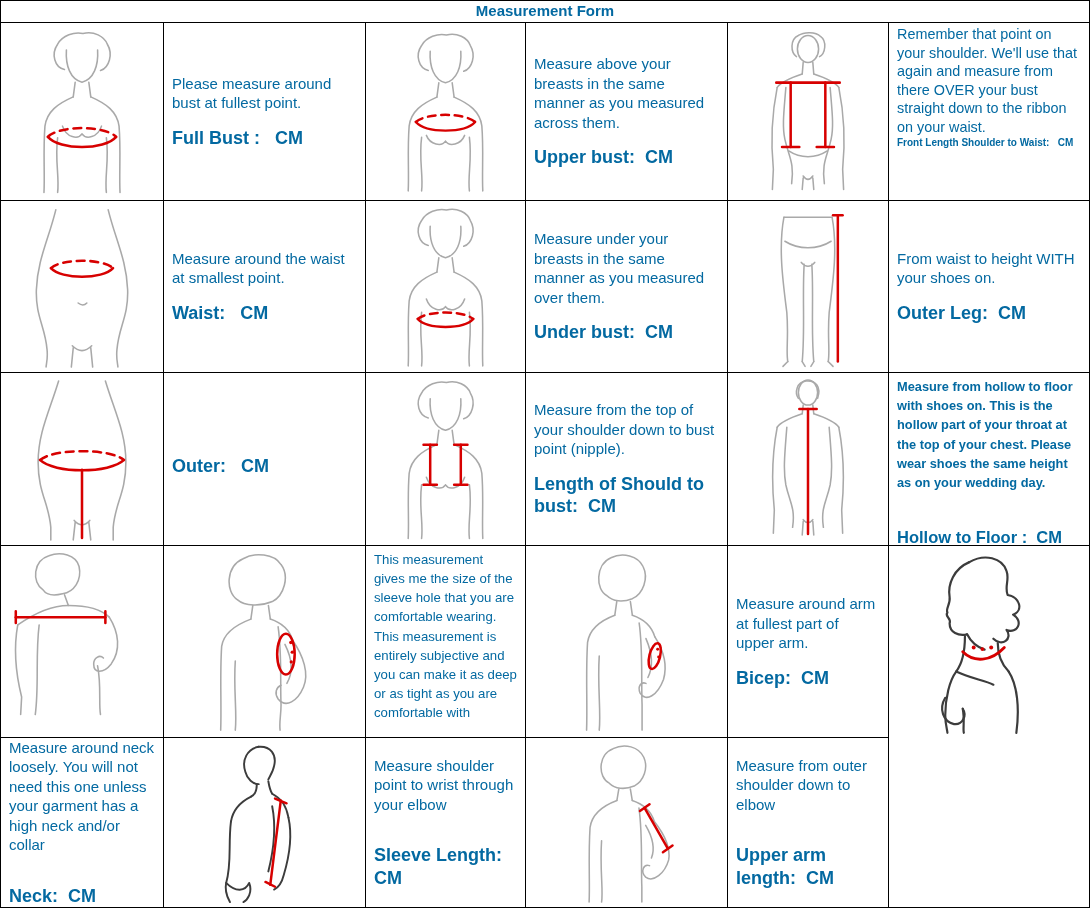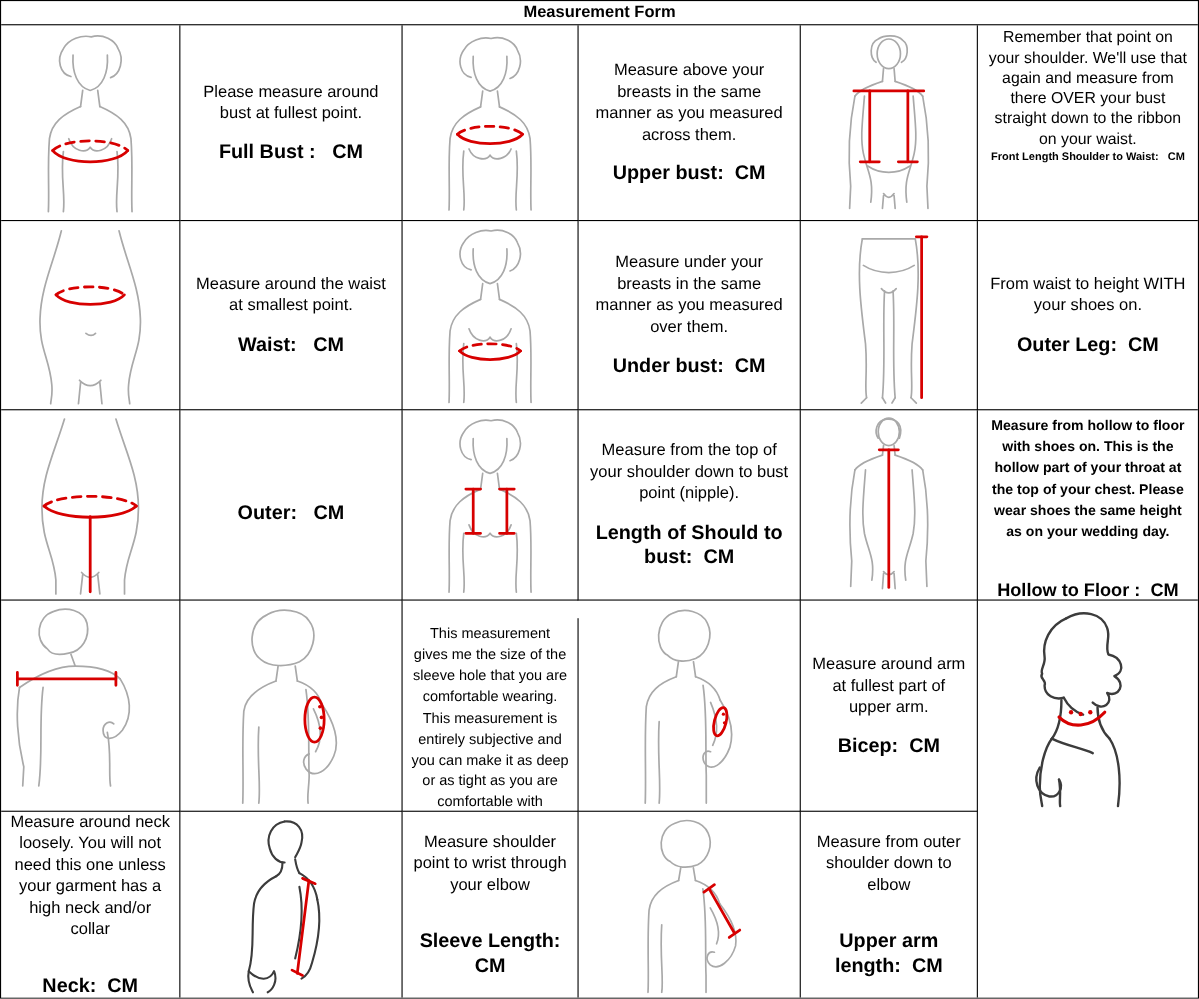--- a/index.html
+++ b/index.html
@@ -1,36 +1,36 @@
 <!DOCTYPE html>
 <html><head>
 <meta charset="utf-8">
 <style>
   html,body{margin:0;padding:0;background:#fff;}
   .page{width:1090px;height:908px;box-sizing:border-box;border:1px solid #000;background:#fff;
-        font-family:"Liberation Sans","DejaVu Sans",sans-serif;color:#000000;overflow:hidden;}
+        font-family:"Liberation Sans","DejaVu Sans",sans-serif;color:#0369a1;overflow:hidden;}
   .title{height:22px;box-sizing:border-box;border-bottom:1px solid #000;text-align:center;
          font-weight:bold;font-size:15px;line-height:20px;}
   .grid{display:grid;grid-template-columns:163px 202px 160px 202px 161px 200px;
         grid-template-rows:178px 172px 173px 192px 169px;}
-  .cell{box-sizing:border-box;border-right:1px solid #000;border-bottom:1px solid #000;overflow:hidden;text-align:center;}
+  .cell{box-sizing:border-box;border-right:1px solid #000;border-bottom:1px solid #000;overflow:hidden;}
   .cell:nth-child(6n){border-right:none;}
   .cell:nth-last-child(-n+6){border-bottom:none;gap:16px;}
   .img{display:flex;align-items:center;justify-content:center;padding:3px;}
   .img svg{width:100%;height:100%;}
   .text{display:flex;flex-direction:column;justify-content:center;padding:4px 8px;}
   .desc{margin:0;font-size:15px;line-height:1.3;}
   .label{margin:14px 0 0 0;font-size:18px;font-weight:bold;line-height:1.25;white-space:pre-wrap;}
   .tight{justify-content:flex-start;padding-top:2px;}
   .tight .desc{font-size:14.4px;line-height:1.29;}
   .tight .label{margin-top:1px;font-size:10px;}
   .smallbold{justify-content:flex-start;padding-top:4px;gap:17px;}
   .smallbold .desc{font-size:12.8px;font-weight:bold;line-height:1.5;}
   .smallbold .label{margin-top:18px;font-size:16.5px;}
-  .smalltext{justify-content:flex-start;padding-top:4px;margin-top:16px;}
+  .smalltext{justify-content:flex-start;padding-top:4px;}
   .smalltext .desc{font-size:13.2px;line-height:1.45;}
   .smalltext .label{margin-top:16px;font-size:17px;}
   
   .b{stroke:#a9a9a9;fill:none;stroke-width:1.6;stroke-linecap:round;stroke-linejoin:round;}
   .bd{stroke:#3c3c3c;fill:none;stroke-width:2;stroke-linecap:round;stroke-linejoin:round;}
   .r{stroke:#d70000;fill:none;stroke-width:2.6;stroke-linecap:round;}
   .rf{fill:#d70000;stroke:none;}
   .dsh{stroke-dasharray:8 6;}
 </style>
 </head>

